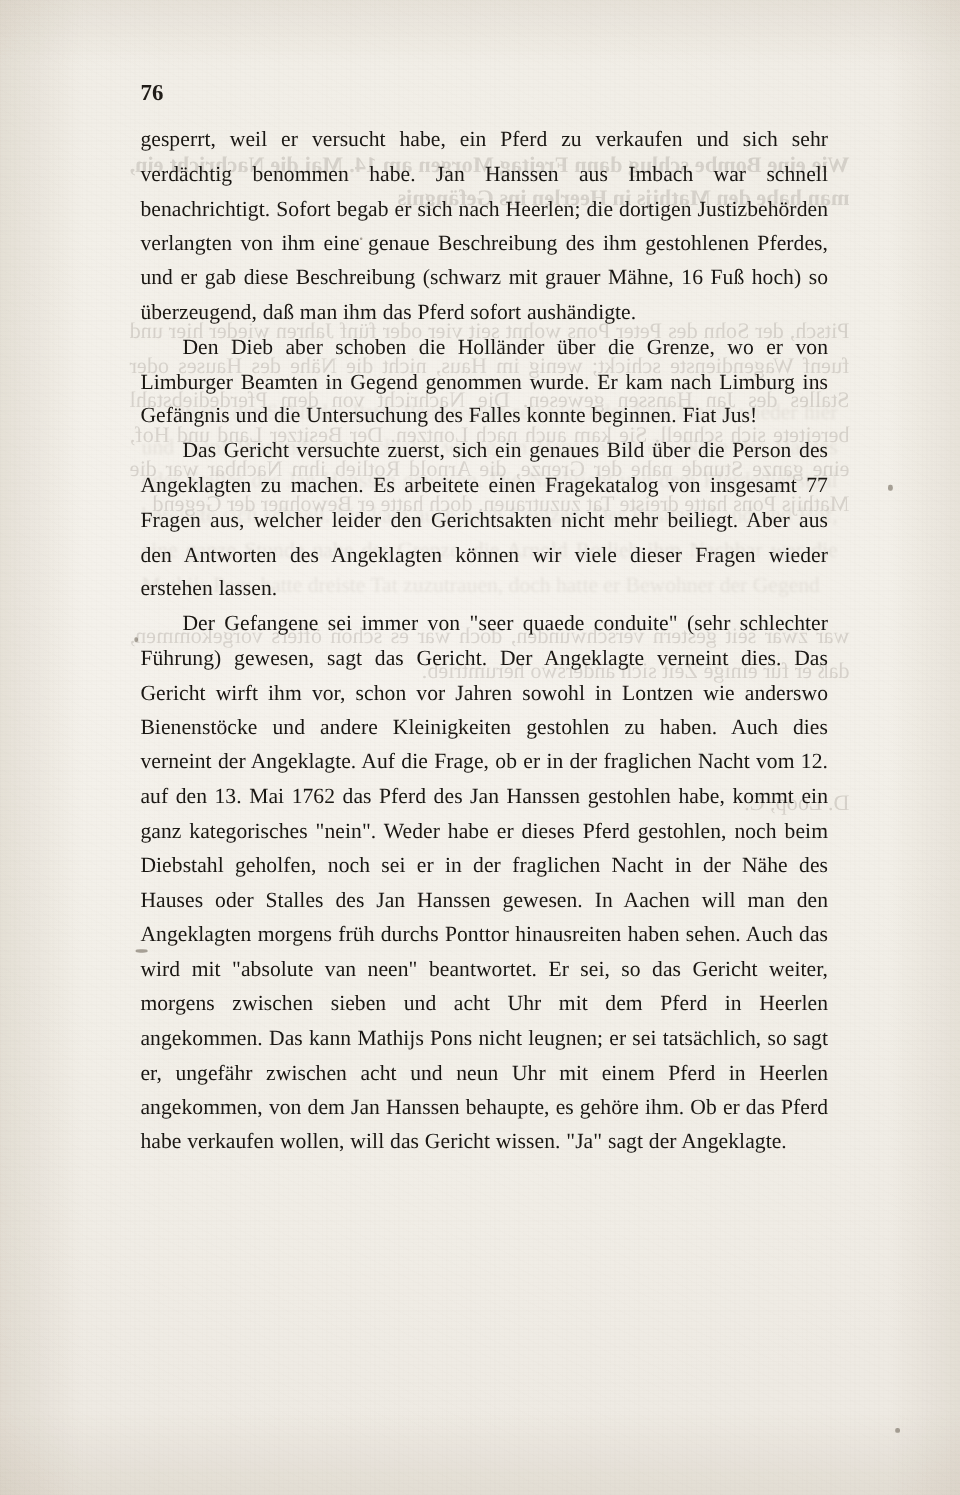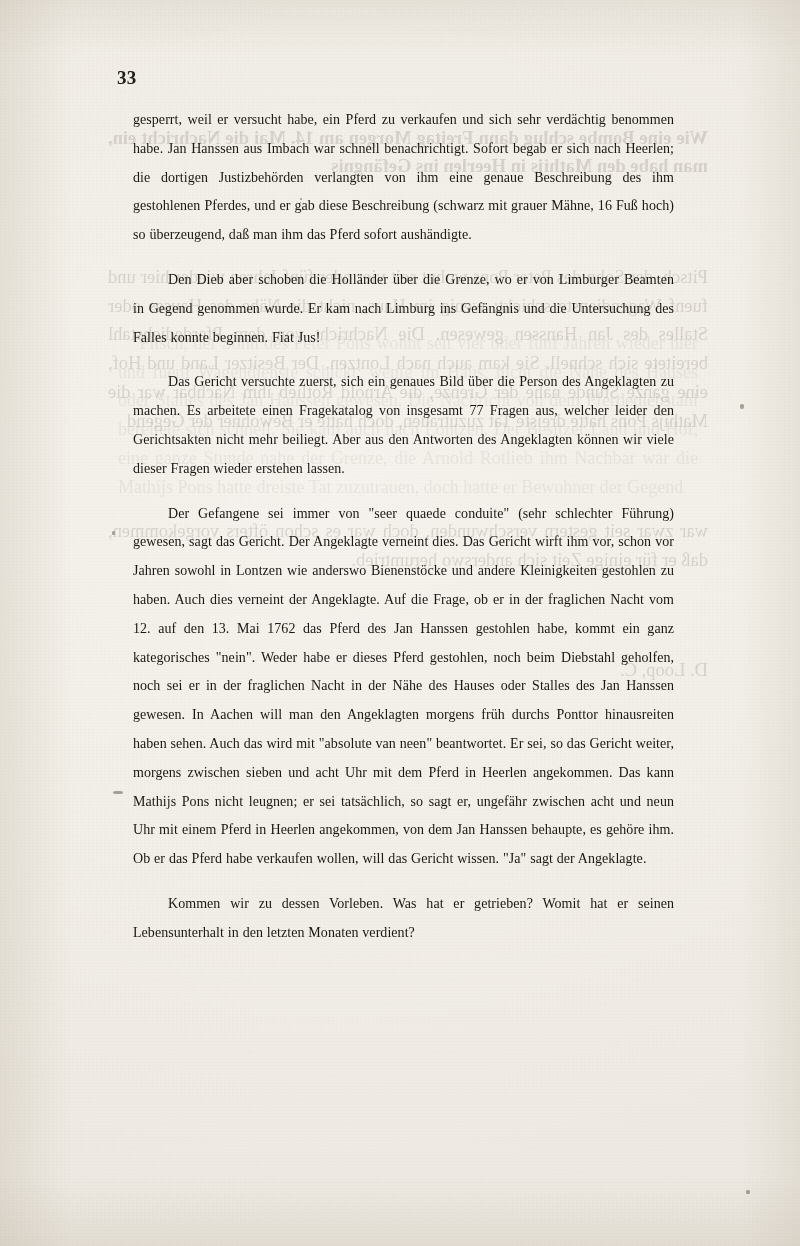--- a/index.html
+++ b/index.html
@@ -98,22 +98,22 @@
   #folio {
     font-size: 19px;
     font-weight: bold;
     line-height: 24px;
     color: #201c18;
     letter-spacing: .2px;
     margin: 0 0 12px 0;
   }
 
   .para {
-    margin: 16px;
-    font-size: 14px;
+    margin: 0;
+    font-size: 18px;
     line-height: 28.8px;
     color: #1a1713;
     text-align: justify;
     text-justify: inter-word;
     hyphens: manual;
     text-indent: 35px;
     letter-spacing: .05px;
     word-spacing: .3px;
   }
   .para.first { text-indent: 0; }
@@ -142,27 +142,26 @@
 
   <div id="bleed2">
     <span>Pitsch, der Sohn des Peter Pons wohnt seit vier oder fünf Jahren wieder hier und fuenf Wagendienste schickt; wenig im Haus, nicht die Nähe des Hauses oder Stalles des Jan Hanssen gewesen. Die Nachricht von dem Pferdediebstahl bereitete sich schnell. Sie kam auch nach Lontzen. Der Besitzer Land und Hof, eine ganze Stunde nahe der Grenze, die Arnold Rotlieb ihm Nachbar war die Mathijs Pons hatte dreiste Tat zuzutrauen, doch hatte er Bewohner der Gegend</span>
   </div>
 
   <div id="paper-grain"></div>
   <div id="paper-vignette"></div>
 
   <div id="content">
 
-    <div id="folio">33</div>
+    <div id="folio">76</div>
 
     <p class="para first">gesperrt, weil er versucht habe, ein Pferd zu verkaufen und sich sehr verdächtig benommen habe. Jan Hanssen aus Imbach war schnell benachrichtigt. Sofort begab er sich nach Heerlen; die dortigen Justizbehörden verlangten von ihm eine genaue Beschreibung des ihm gestohlenen Pferdes, und er gab diese Beschreibung (schwarz mit grauer Mähne, 16 Fuß hoch) so überzeugend, daß man ihm das Pferd sofort aushändigte.</p>
     <p class="para">Den Dieb aber schoben die Holländer über die Grenze, wo er von Limburger Beamten in Gegend genommen wurde. Er kam nach Limburg ins Gefängnis und die Untersuchung des Falles konnte beginnen. Fiat Jus!</p>
     <p class="para">Das Gericht versuchte zuerst, sich ein genaues Bild über die Person des Angeklagten zu machen. Es arbeitete einen Fragekatalog von insgesamt 77 Fragen aus, welcher leider den Gerichtsakten nicht mehr beiliegt. Aber aus den Antworten des Angeklagten können wir viele dieser Fragen wieder erstehen lassen.</p>
     <p class="para">Der Gefangene sei immer von "seer quaede conduite" (sehr schlechter Führung) gewesen, sagt das Gericht. Der Angeklagte verneint dies. Das Gericht wirft ihm vor, schon vor Jahren sowohl in Lontzen wie anderswo Bienenstöcke und andere Kleinigkeiten gestohlen zu haben. Auch dies verneint der Angeklagte. Auf die Frage, ob er in der fraglichen Nacht vom 12. auf den 13. Mai 1762 das Pferd des Jan Hanssen gestohlen habe, kommt ein ganz kategorisches "nein". Weder habe er dieses Pferd gestohlen, noch beim Diebstahl geholfen, noch sei er in der fraglichen Nacht in der Nähe des Hauses oder Stalles des Jan Hanssen gewesen. In Aachen will man den Angeklagten morgens früh durchs Ponttor hinausreiten haben sehen. Auch das wird mit "absolute van neen" beantwortet. Er sei, so das Gericht weiter, morgens zwischen sieben und acht Uhr mit dem Pferd in Heerlen angekommen. Das kann Mathijs Pons nicht leugnen; er sei tatsächlich, so sagt er, ungefähr zwischen acht und neun Uhr mit einem Pferd in Heerlen angekommen, von dem Jan Hanssen behaupte, es gehöre ihm. Ob er das Pferd habe verkaufen wollen, will das Gericht wissen. "Ja" sagt der Angeklagte.</p>
-    <p class="para">Kommen wir zu dessen Vorleben. Was hat er getrieben? Womit hat er seinen Lebensunterhalt in den letzten Monaten verdient?</p>
 
   </div>
 
   <div id="specks">
       <div class="speck" style="left: 740px; top: 404px; width: 4px; height: 5px;"></div>
       <div class="speck" style="left: 112px; top: 531px; width: 3px; height: 4px;"></div>
       <div class="speck" style="left: 113px; top: 791px; width: 10px; height: 3px;"></div>
       <div class="speck" style="left: 746px; top: 1190px; width: 4px; height: 4px;"></div>
       <div class="speck" style="left: 300px; top: 198px; width: 2px; height: 2px;"></div>
     </div>

